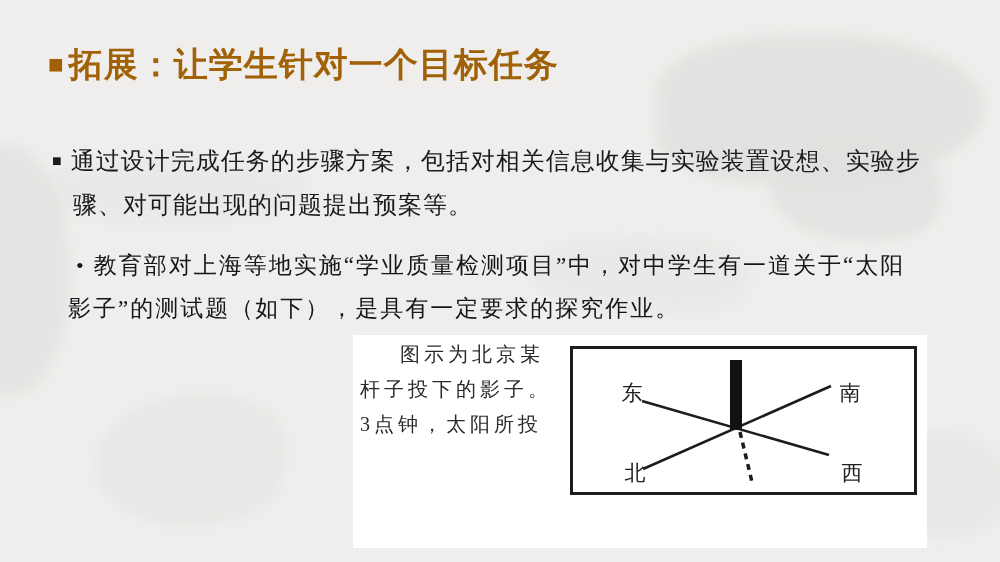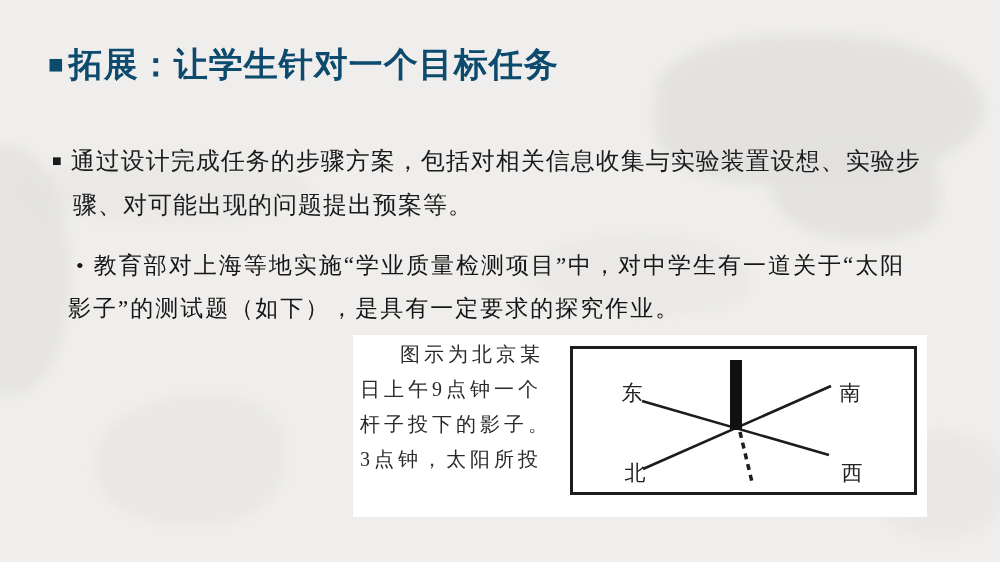--- a/index.html
+++ b/index.html
@@ -40,21 +40,21 @@
   
   .prow,.pcont{
     white-space:nowrap;
     font-family:"Liberation Serif",serif;
     font-size:23px;letter-spacing:2px;color:#161616;
   }
   .pmark{font-size:22px;margin-right:10px;letter-spacing:0;}
 
   
   .panel{
-    left:353px;top:335px;width:574px;height:182px;
+    left:353px;top:335px;width:574px;height:213px;
     background:#ffffff;z-index:3;
   }
   .caption{
     position:absolute;left:7px;top:2px;width:260px;
     font-family:"Liberation Serif",serif;
     font-size:20px;letter-spacing:4px;line-height:35px;
     color:#2a2a2a;
   }
   .cline{white-space:nowrap;}
   .cline.indent{text-indent:2em;}
@@ -71,40 +71,39 @@
 <div class="slide">
 
   <div class="blob b1"></div>
   <div class="blob b2"></div>
   <div class="blob b3"></div>
   <div class="blob b4"></div>
   <div class="blob b5"></div>
   <div class="blob b6"></div>
   <div class="blob b7"></div>
 
-  <div class="layer title" style="color:#0c4a6e;">
+  <div class="layer title" style="color:#a16207;">
     <span class="tmark">■</span><span>拓展：让学生针对一个目标任务</span>
   </div>
 
 
   <div class="layer brow" style="left:52px;top:145px;">
     <span class="bmark">■</span><span>通过设计完成任务的步骤方案，包括对相关信息收集与实验装置设想、实验步</span>
   </div>
   <div class="layer bcont" style="left:73px;top:189px;">骤、对可能出现的问题提出预案等。</div>
 
   <div class="layer prow" style="left:45px;top:250px;margin-left:31px;">
     <span class="pmark">•</span><span>教育部对上海等地实施“学业质量检测项目”中，对中学生有一道关于“太阳</span>
   </div>
   <div class="layer pcont" style="left:68px;top:293px;text-align:center;">影子”的测试题（如下），是具有一定要求的探究作业。</div>
 
   <div class="layer panel">
 
     <div class="caption">
       <div class="cline indent">图示为北京某</div>
-      <div class="cline">日上午9点钟一个</div>
       <div class="cline">杆子投下的影子。</div>
       <div class="cline">3点钟，太阳所投</div>
     </div>
 
     <svg class="diagram" width="347" height="149" viewBox="0 0 347 149">
 
       <rect x="1.5" y="1.5" width="344" height="146" fill="#ffffff" stroke="#1c1c1c" stroke-width="3"></rect>
 
       <line x1="72" y1="55" x2="259" y2="109" stroke="#1c1c1c" stroke-width="2.6"></line>
       <line x1="73" y1="123" x2="261" y2="40" stroke="#1c1c1c" stroke-width="2.6"></line>

